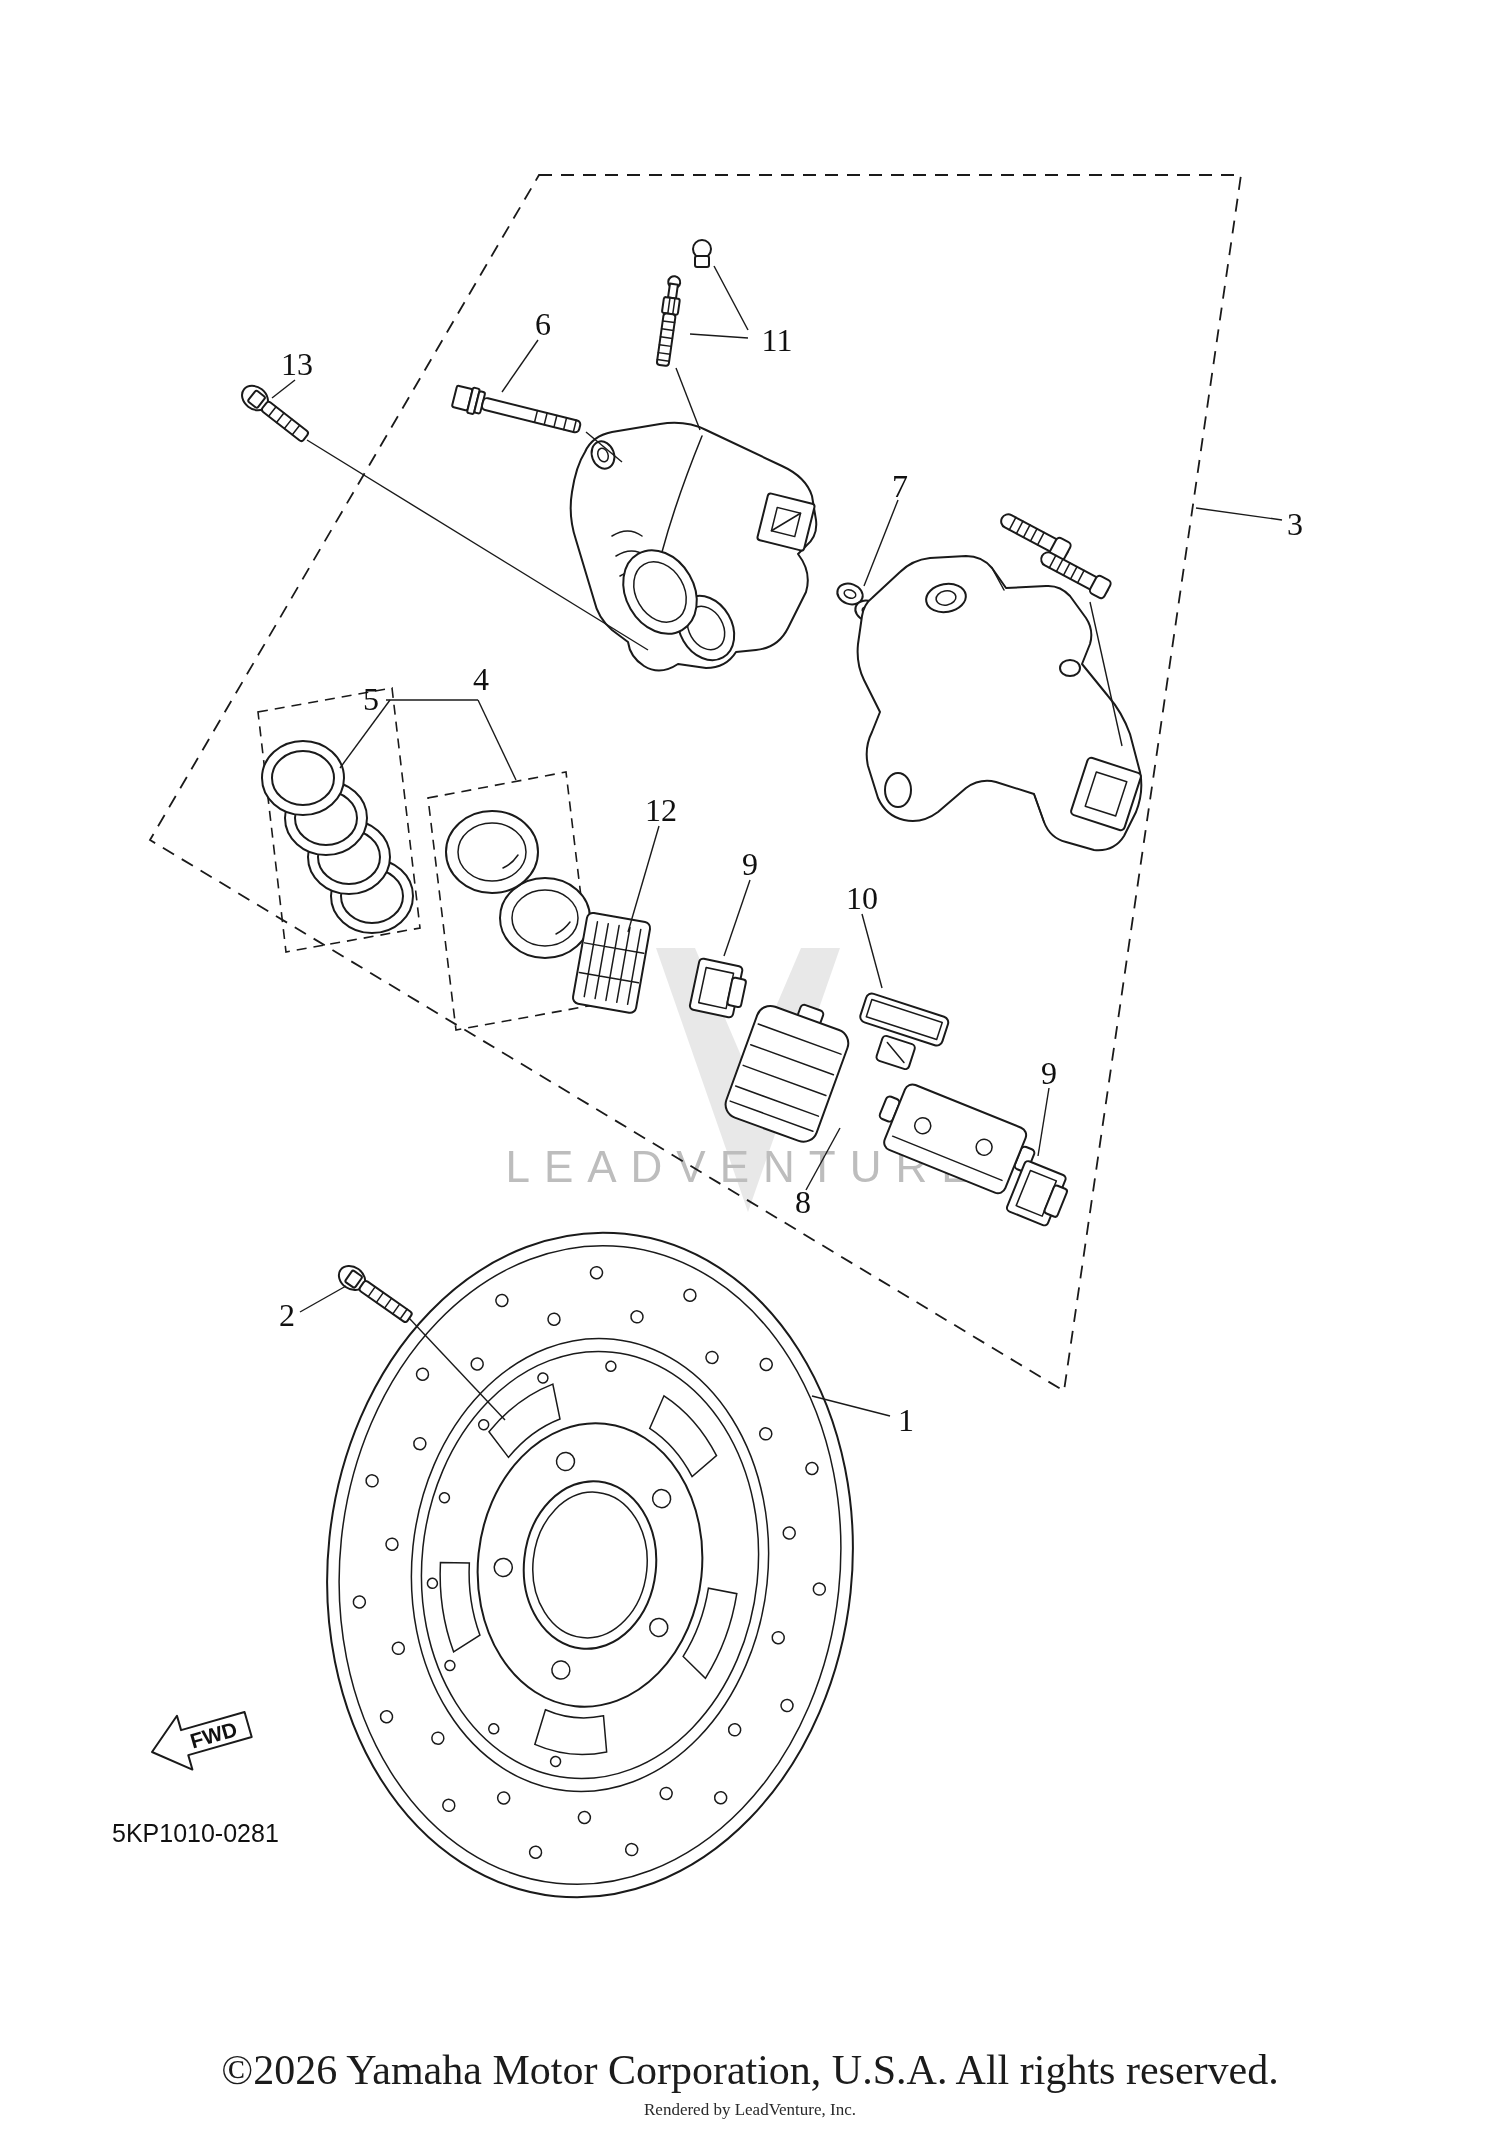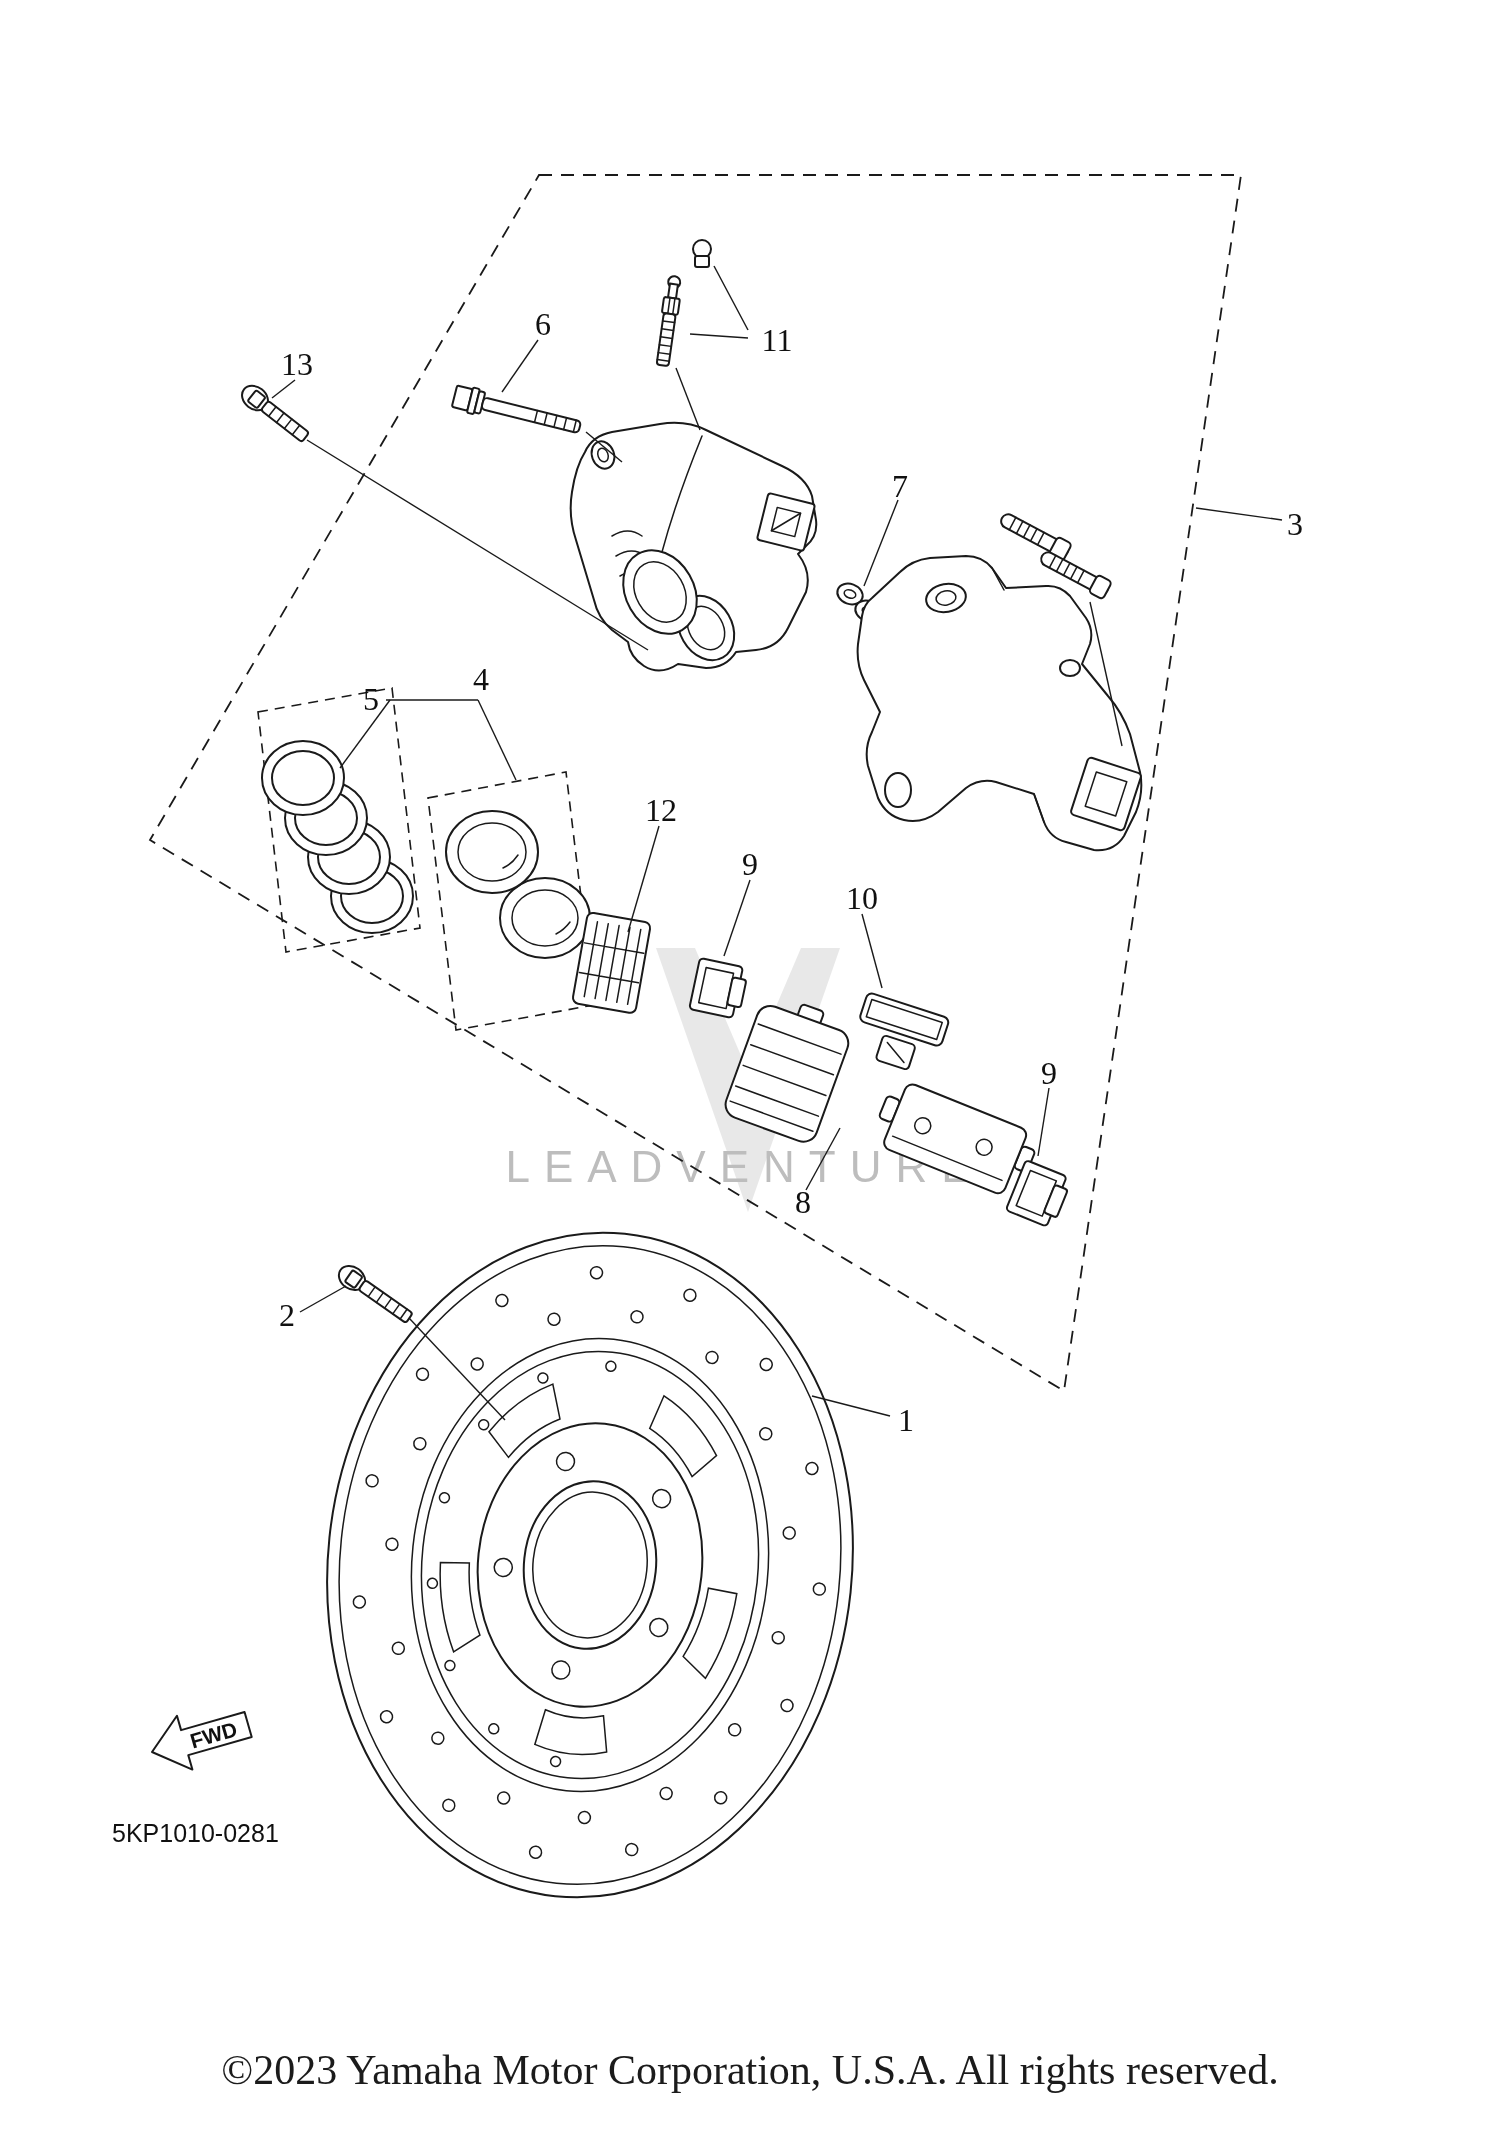--- a/index.html
+++ b/index.html
@@ -291,14 +291,15 @@
     </g>
 
     <g transform="translate(152,1752) rotate(-16)">
       <path class="part" d="M0,0 L34,-28 L34,-13 L100,-13 L100,13 L34,13 L34,28 Z" stroke-width="2.2"></path>
       <text class="fwd" x="64" y="8">FWD</text>
     </g>
 
     <text class="code" x="112" y="1842">5KP1010-0281</text>
   </svg>
 
-  <div class="footer-copyright">©2023 Yamaha Motor Corporation, U.S.A. All rights reserved.</div>
+  <div class="footer-copyright">©2026 Yamaha Motor Corporation, U.S.A. All rights reserved.</div>
+  <div class="footer-rendered">Rendered by LeadVenture, Inc.</div>
 </div>
 
 </body></html>

